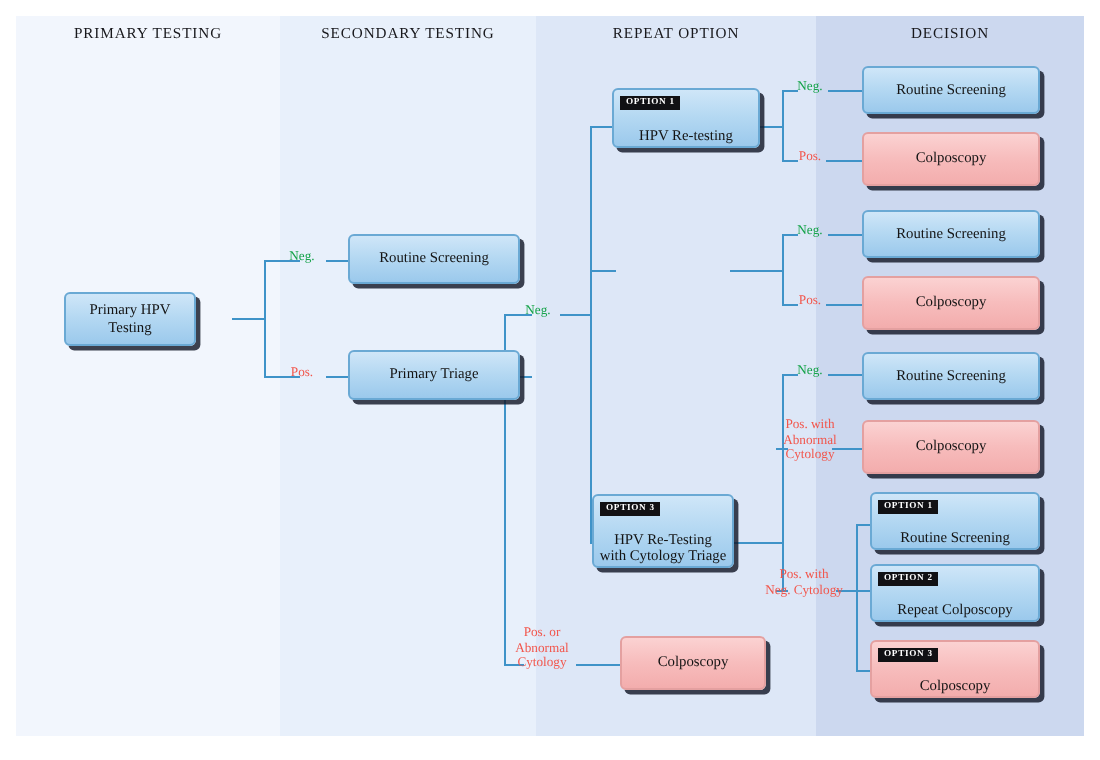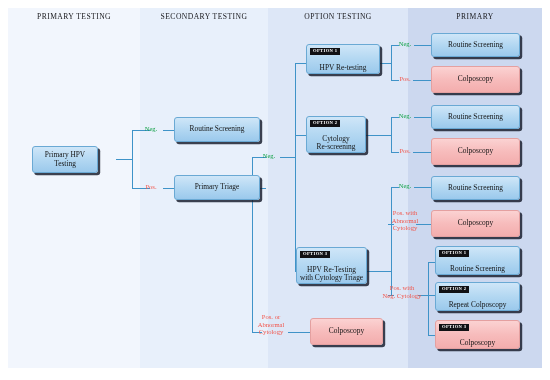--- a/index.html
+++ b/index.html
@@ -104,22 +104,22 @@
 
 <div id="canvas">
 
   <div class="band b1"></div>
   <div class="band b2"></div>
   <div class="band b3"></div>
   <div class="band b4"></div>
 
   <div class="col-header" style="left:140px;width:128px;">SECONDARY TESTING</div>
   <div class="col-header" style="left:8px;  width:132px;">PRIMARY TESTING</div>
-  <div class="col-header" style="left:268px;width:140px;">OPTION TESTING</div>
-  <div class="col-header" style="left:408px;width:134px;">PRIMARY</div>
+  <div class="col-header" style="left:268px;width:140px;">REPEAT OPTION</div>
+  <div class="col-header" style="left:408px;width:134px;">DECISION</div>
 
   <div class="ln h" style="left:116px; top:159px; width:16px;"></div>
   <div class="ln v" style="left:132px; top:130px; height:59px;"></div>
   <div class="ln h" style="left:132px; top:130px; width:18px;"></div>
   <div class="ln h" style="left:163px; top:130px; width:13px;"></div>
   <div class="ln h" style="left:132px; top:188px; width:18px;"></div>
   <div class="ln h" style="left:163px; top:188px; width:13px;"></div>
 
   <div class="ln h" style="left:252px; top:188px; width:14px;"></div>
   <div class="ln v" style="left:252px; top:157px; height:175px;"></div>
@@ -187,25 +187,20 @@
     <span class="node-label">Routine Screening</span>
   </div>
   <div class="node blue" style="left:174px; top:175px; width:86px; height:25px;">
     <span class="node-label">Primary Triage</span>
   </div>
 
   <div class="node blue has-badge" style="left:306px; top:44px; width:74px; height:30px;">
     <span class="opt-badge">OPTION 1</span>
     <span class="node-label">HPV Re-testing</span>
   </div>
-  <div class="node blue has-badge" style="left:306px; top:116px; width:60px; height:37px;">
-    <span class="opt-badge">OPTION 2</span>
-    <span class="node-label">Cytology
-Re-screening</span>
-  </div>
   <div class="node blue has-badge" style="left:296px; top:247px; width:71px; height:37px;">
     <span class="opt-badge">OPTION 3</span>
     <span class="node-label">HPV Re-Testing
 with Cytology Triage</span>
   </div>
   <div class="node pink" style="left:310px; top:318px; width:73px; height:27px;">
     <span class="node-label">Colposcopy</span>
   </div>
 
   <div class="node blue" style="left:431px; top:33px; width:89px; height:24px;">

